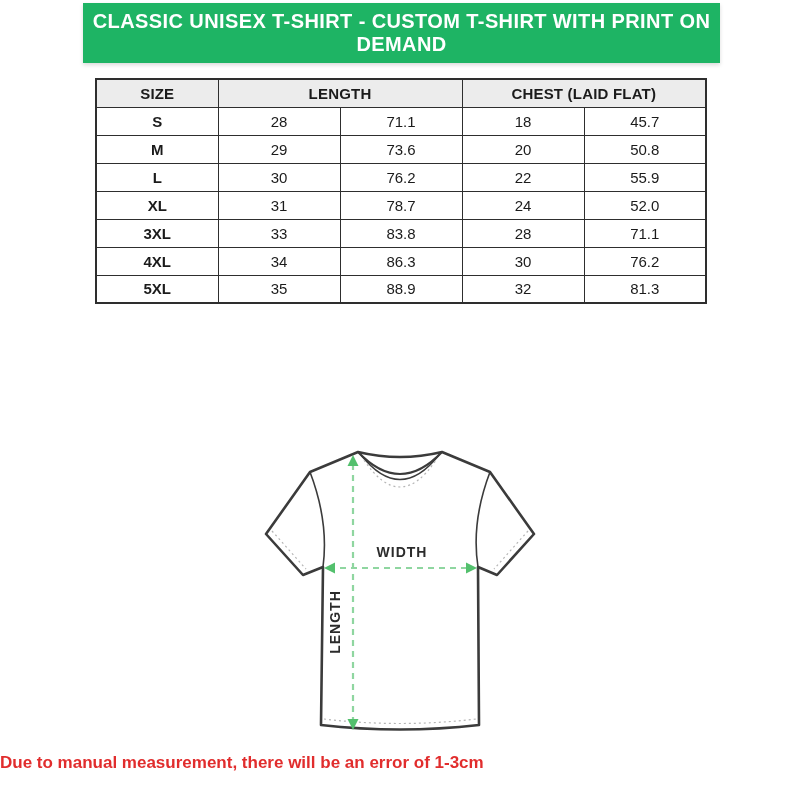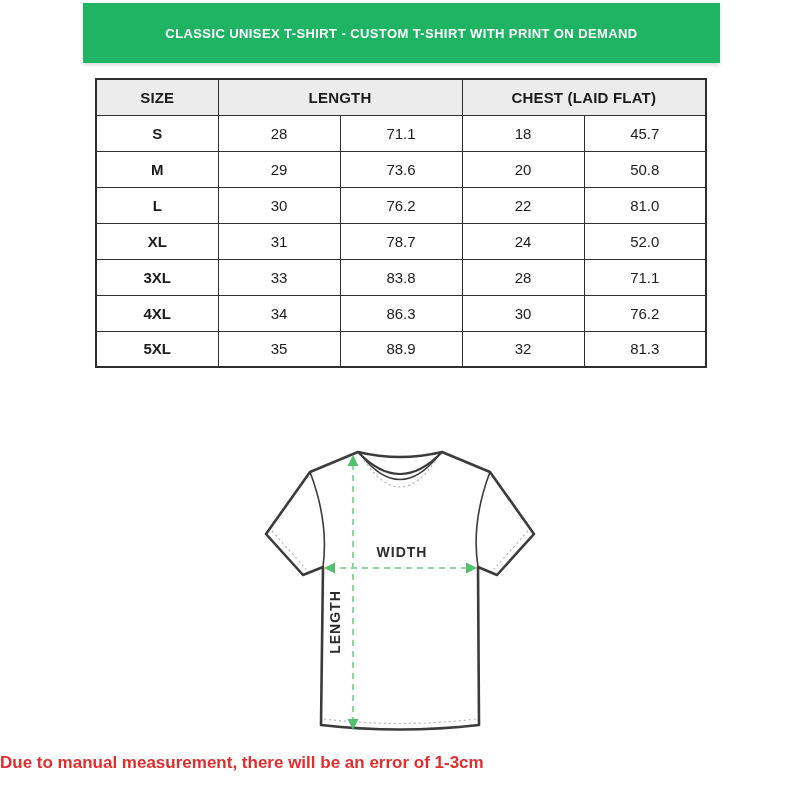--- a/index.html
+++ b/index.html
@@ -4,33 +4,33 @@
 <style>
   * { margin:0; padding:0; box-sizing:border-box; }
   html,body { width:800px; height:800px; background:#ffffff; font-family:"Liberation Sans", sans-serif; }
   .stage { position:relative; width:800px; height:800px; background:#fff; overflow:hidden; }
 
   
   .banner {
     position:absolute; left:83px; top:3px; width:637px; height:60px;
     background:#1eb464; color:#ffffff;
     display:flex; align-items:center; justify-content:center;
-    font-size:13px; font-weight:bold; letter-spacing:.4px; text-align:center;
+    font-size:20px; font-weight:bold; letter-spacing:.4px; text-align:center;
     box-shadow:0 2px 4px rgba(0,0,0,.15);
   }
 
   
   .size-table-wrap { position:absolute; left:95px; top:78px; width:610px; }
   table.size-table {
     width:610px; border-collapse:collapse; table-layout:fixed;
     border:2px solid #2e2e2e;
   }
   table.size-table col { width:122px; }
   table.size-table th, table.size-table td {
-    border:1px solid #2e2e2e; height:36px; text-align:center; vertical-align:middle;
+    border:1px solid #2e2e2e; height:28px; text-align:center; vertical-align:middle;
     font-size:15px; color:#1b1b1b; background:#ffffff;
   }
   table.size-table th { background:#ececec; font-weight:bold; letter-spacing:.2px; }
   td.size-col { background:#f2f2f2; font-weight:bold; }
   td.cm-col   { background:#f2f2f2; }
   td.num { font-weight:500; }
 
   
   .diagram { position:absolute; left:245px; top:440px; width:310px; height:300px; }
 
@@ -78,21 +78,21 @@
           <td class="num">29</td>
           <td class="num cm-col">73.6</td>
           <td class="num">20</td>
           <td class="num cm-col">50.8</td>
         </tr>
         <tr>
           <td class="size-col">L</td>
           <td class="num">30</td>
           <td class="num cm-col">76.2</td>
           <td class="num">22</td>
-          <td class="num cm-col">81.0</td>
+          <td class="num cm-col">55.9</td>
         </tr>
         <tr>
           <td class="size-col">XL</td>
           <td class="num">31</td>
           <td class="num cm-col">78.7</td>
           <td class="num">24</td>
           <td class="num cm-col">52.0</td>
         </tr>
         <tr>
           <td class="size-col">3XL</td>

